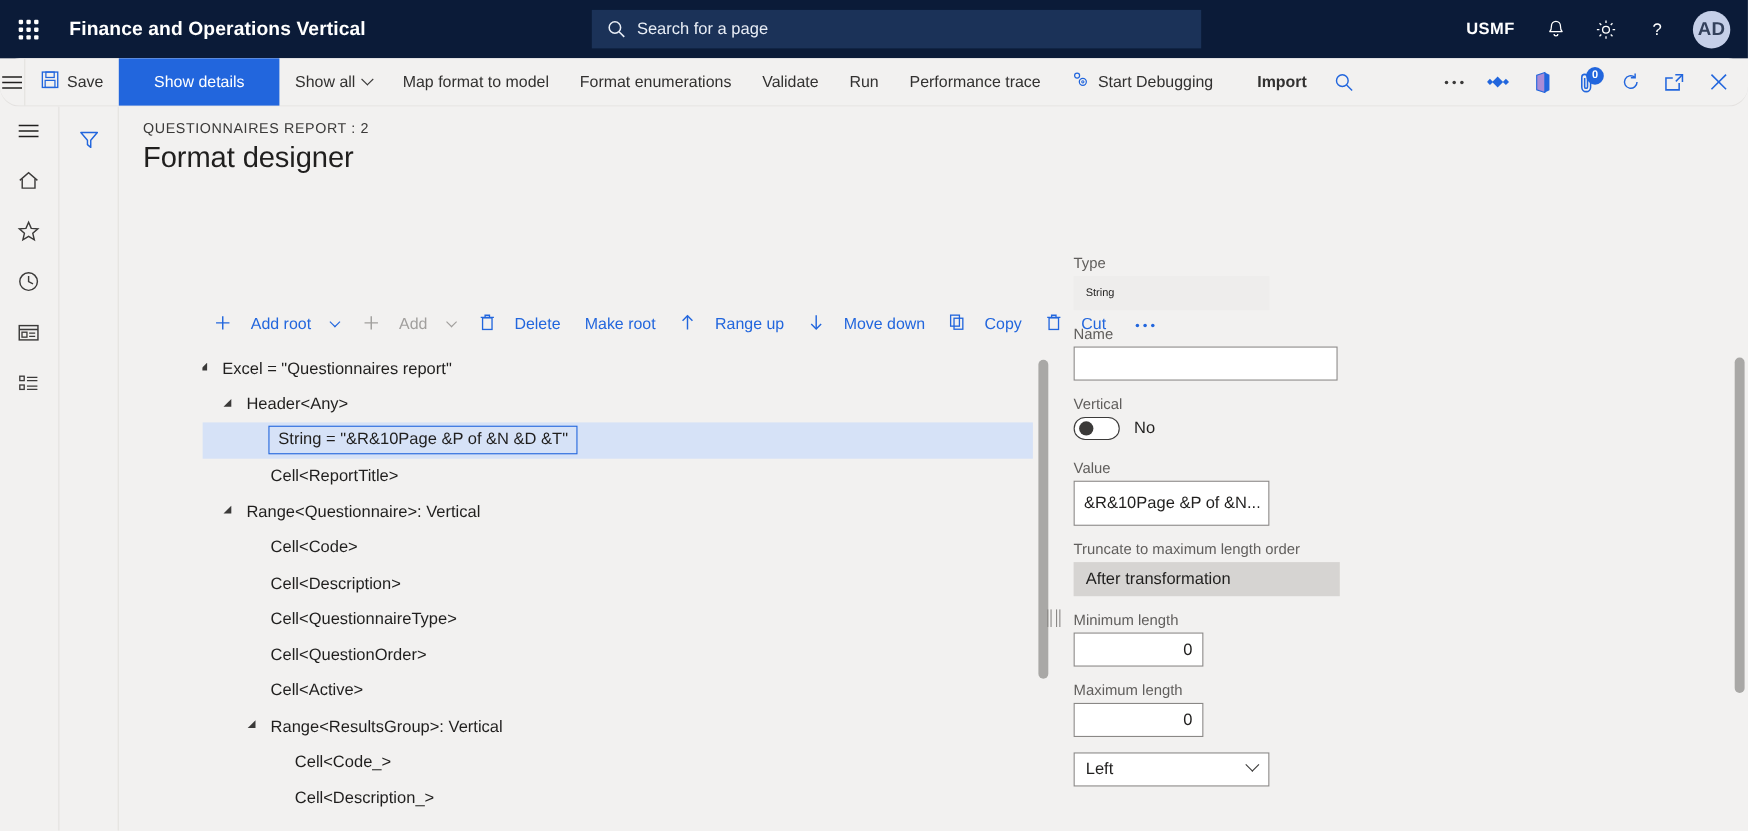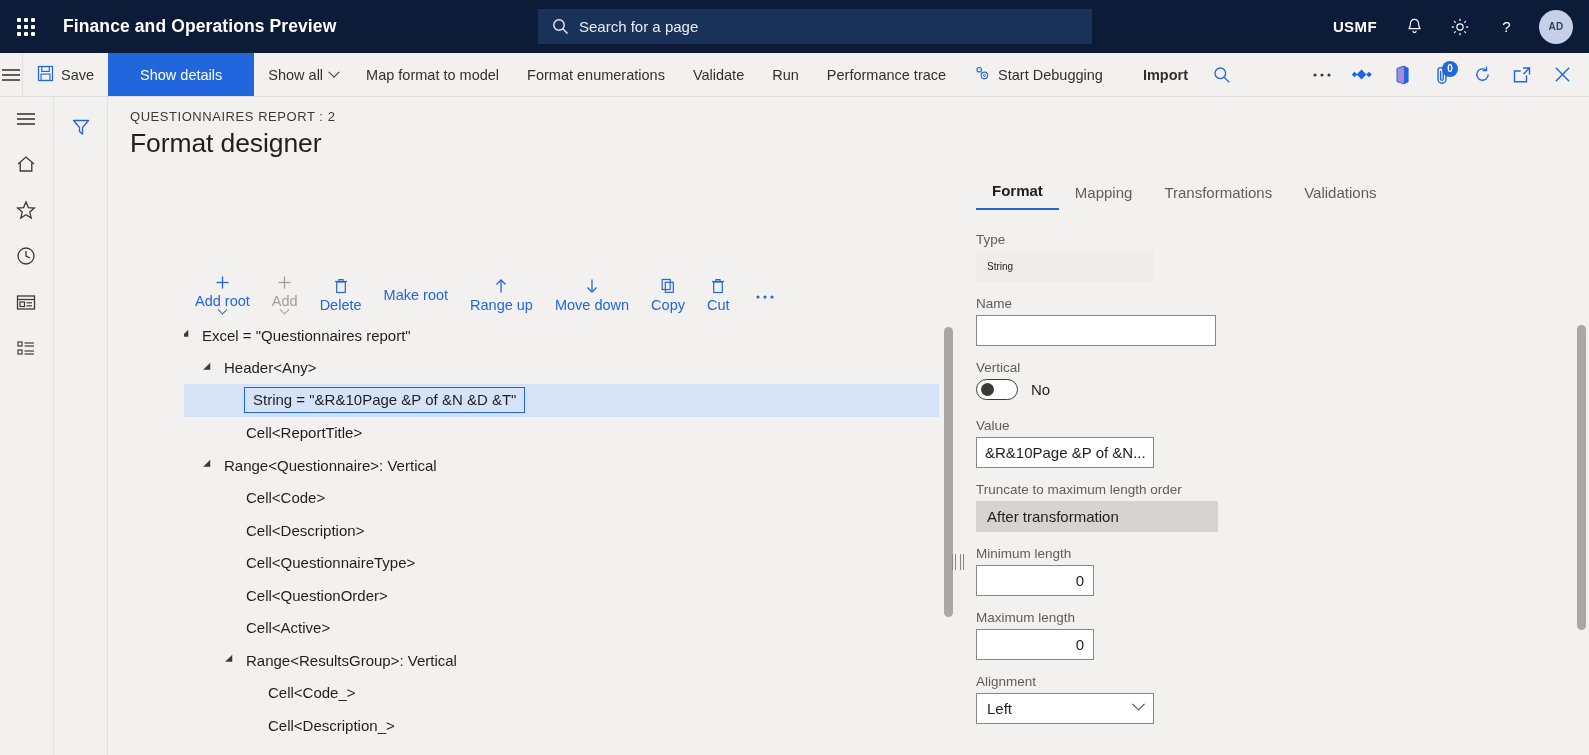--- a/index.html
+++ b/index.html
@@ -44,31 +44,31 @@
     display: flex; align-items: center; padding-right: 16px; gap: 0px;
   }
   #nav-right .nav-btn {
     height: 53px; min-width: 46px; display: flex; align-items: center;
     justify-content: center; color: #fff; cursor: pointer;
   }
   #company-btn { font-size: 15px; font-weight: bold; letter-spacing: .4px; padding: 0 14px; }
   #avatar {
     width: 34px; height: 34px; border-radius: 50%;
     background: #c5cfe8; color: #33415c;
-    font-size: 10px; font-weight: bold;
+    font-size: 17px; font-weight: bold;
     display: flex; align-items: center; justify-content: center;
     margin-left: 10px; cursor: pointer; letter-spacing: .3px;
   }
 
   
   #cmdbar {
     position: absolute; left: 0; top: 53px; width: 1589px; height: 44px;
     background: #f2f1f0;
     border-bottom: 1px solid #e3e1df;
-    display: flex; align-items: stretch;
+    display: flex; align-items: stretch; border-radius: 18px;
   }
   #hamburger {
     width: 52px; display: flex; align-items: center; justify-content: center;
     cursor: pointer; border-right: 1px solid #e3e1df;
   }
   .cmd-item {
     display: flex; align-items: center; gap: 7px;
     padding: 0 14px; font-size: 14.5px; color: #323130;
     cursor: pointer; white-space: nowrap;
   }
@@ -131,23 +131,23 @@
   #page-title {
     font-size: 26.5px; color: #201f1e; margin-top: 4px; letter-spacing: -.1px;
   }
 
   
   #tree-toolbar {
     position: absolute; left: 130px; top: 183px;
     display: flex; align-items: center; height: 30px;
   }
   .tb-item {
-    display: flex; align-items: center; gap: 0;
+    display: flex; align-items: center; gap: 18px;
     font-size: 14.5px; color: #2266dd; cursor: pointer;
-    padding: 0 11px; white-space: nowrap; flex-direction: column;
+    padding: 0 11px; white-space: nowrap;
   }
   .tb-item.disabled { color: #a19f9d; cursor: default; }
   .tb-chev {
     display: inline-block; width: 7px; height: 7px;
     border-right: 1.6px solid currentColor; border-bottom: 1.6px solid currentColor;
     transform: rotate(45deg) translate(-2px,-2px);
   }
 
   
   #tree {
@@ -210,21 +210,21 @@
   .readonly-box {
     width: 178px; height: 31px; background: #eeedec; color: #201f1e;
     font-size: 10px; display: flex; align-items: center; padding-left: 11px;
   }
   .text-input {
     width: 240px; height: 31px; background: #ffffff; border: 1px solid #8a8886;
     font-size: 15px; color: #201f1e; padding: 0 10px;
     font-family: "Liberation Sans", sans-serif;
   }
   .value-input {
-    width: 178px; height: 31px; background: #ffffff; border: 1px solid #8a8886;
+    width: 178px; height: 41px; background: #ffffff; border: 1px solid #8a8886;
     font-size: 15px; color: #201f1e; padding: 0 8px;
     font-family: "Liberation Sans", sans-serif;
   }
   .combo-readonly {
     width: 242px; height: 31px; background: #d6d4d2; color: #201f1e;
     font-size: 15px; display: flex; align-items: center; padding-left: 11px;
   }
   .num-input {
     width: 118px; height: 31px; background: #ffffff; border: 1px solid #8a8886;
     font-size: 15px; color: #201f1e; padding: 0 9px; text-align: right;
@@ -270,21 +270,21 @@
         <i></i>
         <i></i>
         <i></i>
         <i></i>
         <i></i>
         <i></i>
         <i></i>
         <i></i>
       </div>
   </div>
-  <div id="app-title">Finance and Operations Preview</div>
+  <div id="app-title">Finance and Operations Vertical</div>
 
   <div id="searchbox">
     <span class="mag">
       <svg width="17" height="17" viewBox="0 0 17 17">
           <circle cx="7" cy="7" r="5.2" fill="none" stroke="#e9eef6" stroke-width="1.4"></circle>
           <line x1="10.8" y1="10.8" x2="15.5" y2="15.5" stroke="#e9eef6" stroke-width="1.4"></line>
         </svg>
     </span>
     <span id="search-text">Search for a page</span>
   </div>
@@ -656,26 +656,20 @@
       </div>
     </div>
 
   <div id="tree-scroll"></div>
   <div id="tree-splitter">
       <i></i>
       <i></i>
     </div>
 
   <div id="rightpanel">
-    <div id="tabs">
-      <div class="tab active">Format</div>
-      <div class="tab">Mapping</div>
-      <div class="tab">Transformations</div>
-      <div class="tab">Validations</div>
-    </div>
 
     <div id="form">
 
       <div class="field">
         <div class="field-label">Type</div>
         <div class="readonly-box">String</div>
       </div>
 
       <div class="field">
         <div class="field-label">Name</div>
@@ -706,21 +700,20 @@
         <div class="field-label">Minimum length</div>
         <input class="num-input" type="text" value="0" style="">
       </div>
 
       <div class="field">
         <div class="field-label">Maximum length</div>
         <input class="num-input" type="text" value="0" style="">
       </div>
 
       <div class="field">
-        <div class="field-label">Alignment</div>
         <div class="select-box">
           <span>Left</span>
           <span class="select-chev"></span>
         </div>
       </div>
 
     </div>
   </div>
 
   <div id="panel-splitter">

